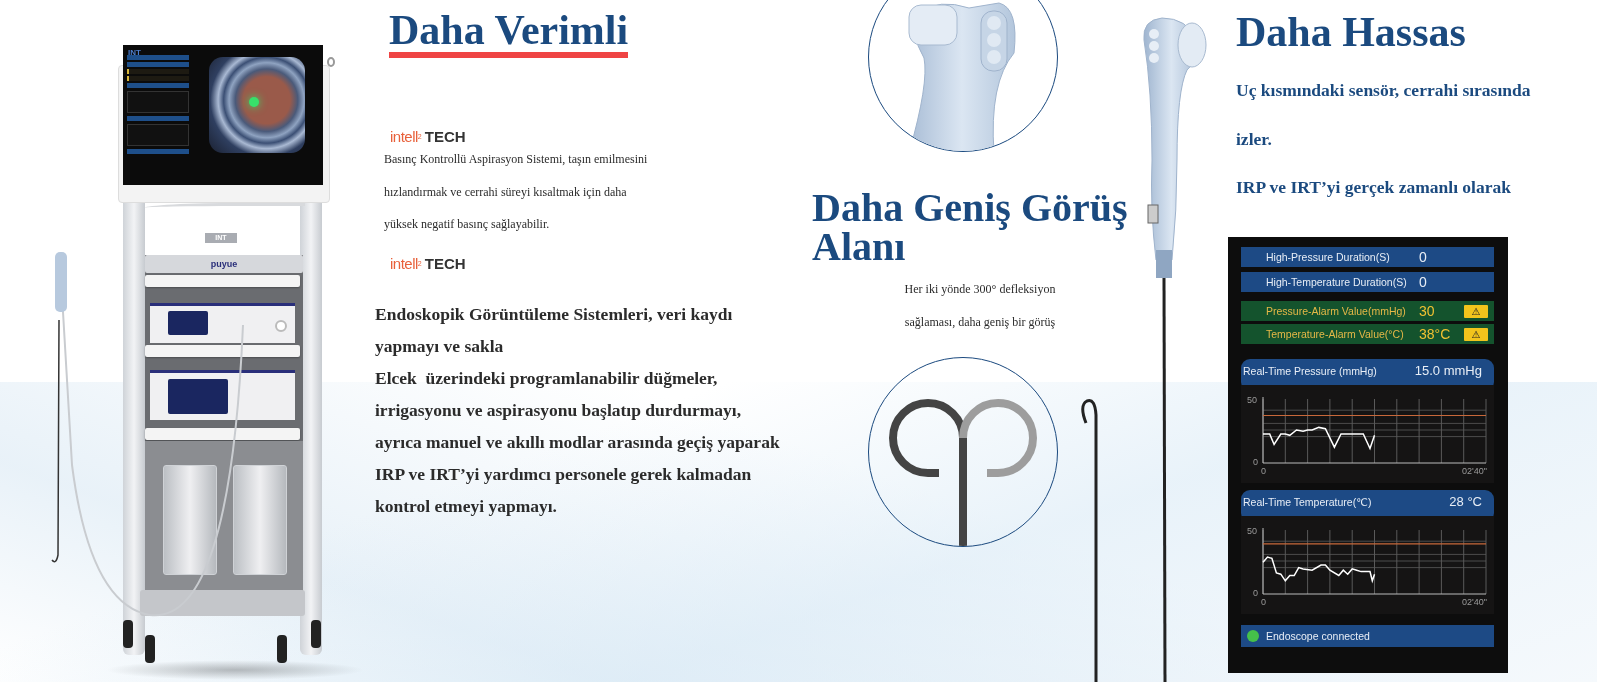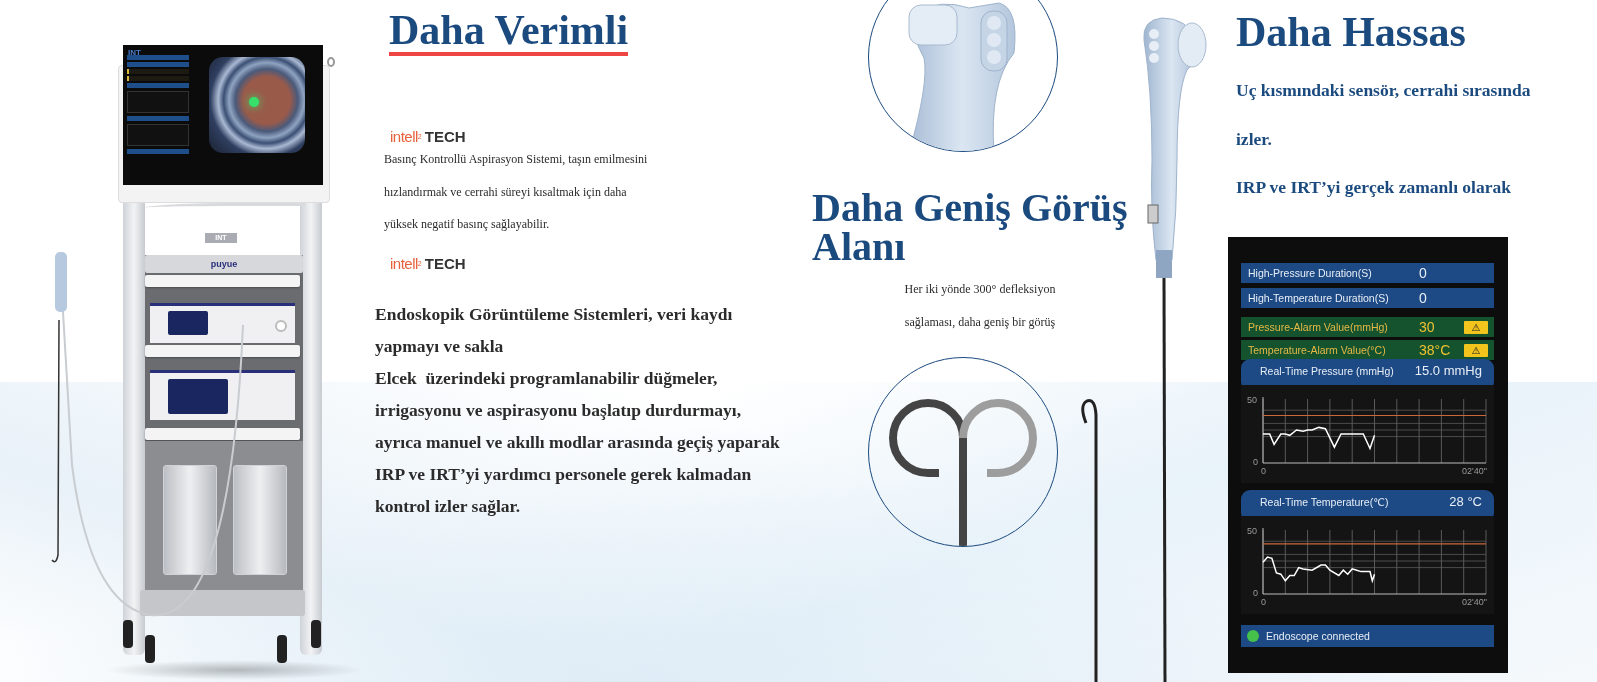--- a/index.html
+++ b/index.html
@@ -17,21 +17,21 @@
     pointer-events: none;
   }
   .abs { position: absolute; }
   .heading {
     font-family: "Liberation Serif", "DejaVu Serif", serif;
     font-weight: bold;
     color: #1b4a7f;
     font-size: 42px;
     line-height: 44px;
   }
-  .h-underline { border-bottom: 4px solid #ef4444; padding-bottom: 0; }
+  .h-underline { border-bottom: 6px solid #ef4444; padding-bottom: 0; }
   .para {
     font-family: "Liberation Serif", "DejaVu Serif", serif;
     color: #2b2b2b;
     font-size: 12px;
     line-height: 32.5px;
   }
   .para.bold { font-weight: bold; line-height: 32px; font-size: 17.5px; }
   .para.blue-bold { color: #1b4a7f; font-weight: bold; font-size: 17.5px; line-height: 48.5px; }
 
   .logo { display: flex; align-items: center; font-family: "Liberation Sans", "DejaVu Sans", sans-serif; font-size: 15px; }
@@ -59,27 +59,27 @@
   .wheel { position:absolute; width:10px; height:28px; background:#222; border-radius:4px; }
   .base { position:absolute; left:95px; top:545px; width:165px; height:26px; background:#c4c6ca; border-radius:3px; }
   .cable { position:absolute; }
 
   
   .circle { position:absolute; border:1px solid #1b4a7f; border-radius:50%; background:#fff; overflow:hidden; }
 
   
   .panel { position:absolute; left:1228px; top:237px; width:280px; height:436px; background:#0d0d0d; padding: 0; }
   .panel-row { position:absolute; left:13px; width:253px; height:20px; background:#1d4a85; color:#e8eef6;
-    font-family:"Liberation Sans","DejaVu Sans",sans-serif; font-size:10.5px; line-height:20px; padding-left:7px;margin-top:16px; }
+    font-family:"Liberation Sans","DejaVu Sans",sans-serif; font-size:10.5px; line-height:20px; padding-left:25px; }
   .panel-row .val { position:absolute; left:178px; font-size:14px; }
   .panel-row.alarm { background:#14532d; color:#e6b847; }
   .panel-row.alarm .val { color:#f0c132; }
   .warn { position:absolute; right:6px; top:4px; width:24px; height:13px; background:#f2c41c; color:#222; font-size:10px; line-height:13px; text-align:center; border-radius:1px; }
   .section-head { position:absolute; left:13px; width:253px; height:32px; background:#1d4a85; color:#e8eef6;
-    font-family:"Liberation Sans","DejaVu Sans",sans-serif; font-size:10.5px; line-height:24px; padding-left:19px;border-radius:9px; }
+    font-family:"Liberation Sans","DejaVu Sans",sans-serif; font-size:10.5px; line-height:24px; padding-left:2px;border-radius:9px; }
   .section-head .val { position:absolute; right:12px; font-size:13px; }
   .chart-box { position:absolute; left:13px; width:253px; height:98px; background:#151414; }
   .chart-box svg { position:absolute; left:0; top:0; }
   .status-bar { position:absolute; left:13px; top:388px; width:253px; height:22px; background:#1d4a85; color:#e8eef6;
     font-family:"Liberation Sans","DejaVu Sans",sans-serif; font-size:10.5px; line-height:22px; padding-left:25px; }
   .status-dot { position:absolute; left:6px; top:5px; width:12px; height:12px; border-radius:50%; background:#45c04a; }
   .tick { font-family:"Liberation Sans","DejaVu Sans",sans-serif; font-size:9px; fill:#9a9a9a; }
 </style>
 </head>
 <body>
@@ -165,21 +165,21 @@
   <span class="tech">TECH</span>
 </div>
 
 <div class="abs para bold" style="left:375px; top:298px; width:430px;">
   <div>Endoskopik Görüntüleme Sistemleri, veri kaydı</div>
   <div>yapmayı ve sakla</div>
   <div style="white-space:pre;">Elcek  üzerindeki programlanabilir düğmeler,</div>
   <div>irrigasyonu ve aspirasyonu başlatıp durdurmayı,</div>
   <div>ayrıca manuel ve akıllı modlar arasında geçiş yaparak</div>
   <div>IRP ve IRT’yi yardımcı personele gerek kalmadan</div>
-  <div>kontrol izler sağlar.</div>
+  <div>kontrol etmeyi yapmayı.</div>
 </div>
 
 <div class="circle" style="left:868px; top:-38px; width:190px; height:190px;">
   <svg width="190" height="190">
     <defs>
       <linearGradient id="hg" x1="0" x2="1" y1="0" y2="0">
         <stop offset="0" stop-color="#a9bdd6"></stop>
           <stop offset="0.5" stop-color="#dbe6f2"></stop>
           <stop offset="1" stop-color="#b3c6dc"></stop>
       </linearGradient>

